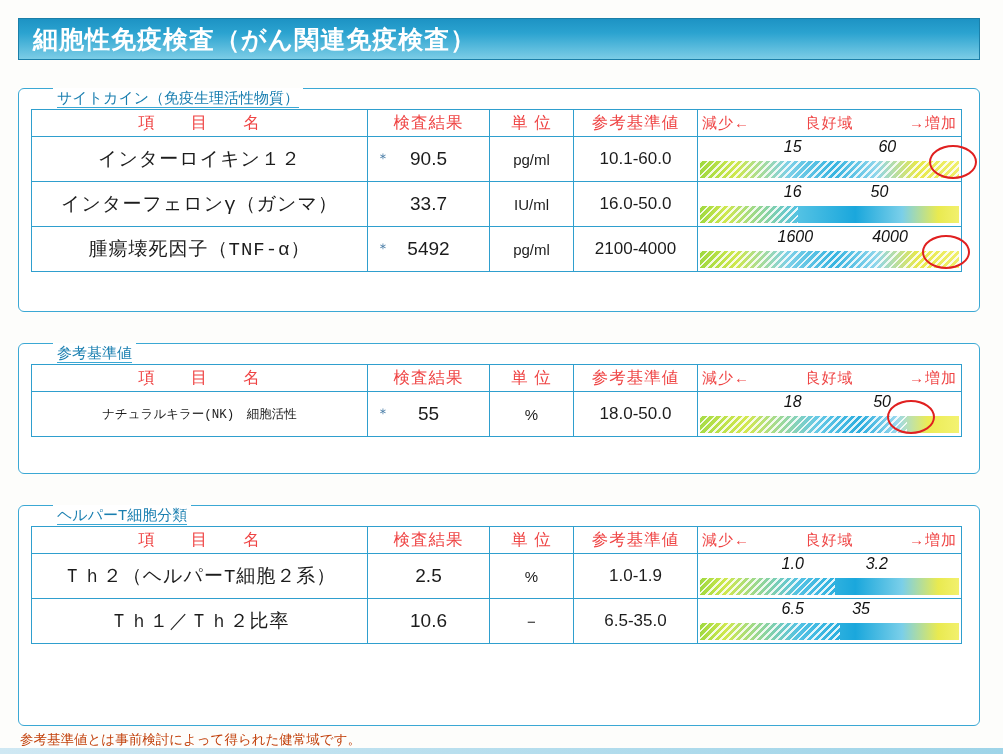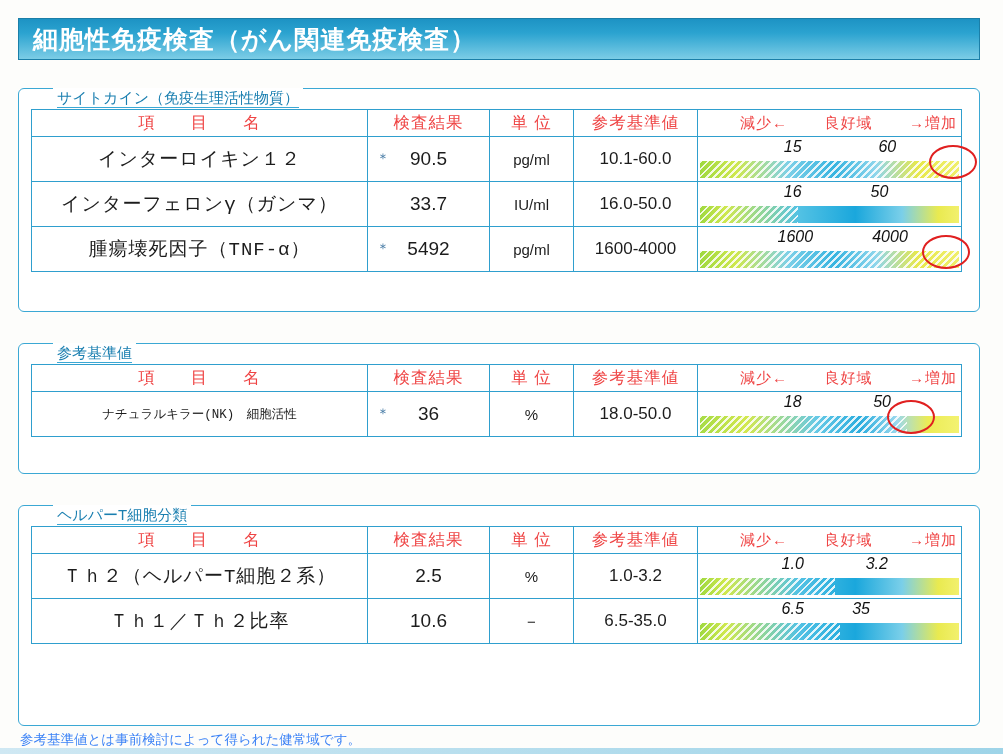--- a/index.html
+++ b/index.html
@@ -70,21 +70,21 @@
     color:#ef4444;
     letter-spacing:1px;
   }
   .c-name{width:336px;}
   .c-res{width:122px;}
   .c-unit{width:84px;}
   .c-ref{width:124px;}
   .c-bar{width:264px;}
   .bar-hdr{
     display:flex;align-items:center;justify-content:space-between;
-    padding:0 4px;font-size:15px;margin-left:38px;
+    padding:0 4px;font-size:15px;
   }
   .bar-hdr .mid{flex:1;text-align:center;}
 
   td.name{
     text-align:left;
     padding-left:18px;
     font-size:19px;
     letter-spacing:1px;
     height:44px;
     font-family:Liberation Mono, monospace;
@@ -127,21 +127,21 @@
   }
   .marker{
     position:absolute;width:44px;height:30px;
     border:2px solid #e02020;border-radius:50%;
     top:8px;
     pointer-events:none;
   }
 
   .footnote{
     position:absolute;left:20px;top:731px;
-    font-size:13.5px;color:#3b82f6;
+    font-size:13.5px;color:#c2410c;
   }
   .bottom-strip{
     position:absolute;left:0;right:0;top:748px;height:6px;
     background:linear-gradient(to right,#cfe8f3,#9ed4e8);
   }
 </style>
 </head>
 <body>
 
 <div class="corner-mark"></div>
@@ -218,21 +218,21 @@
       </td>
     </tr>
 
     <tr>
       <td class="name">腫瘍壊死因子（TNF-α）</td>
       <td class="res">
         <span class="ast">＊</span>
         <span>5492</span>
       </td>
       <td class="unit">pg/ml</td>
-      <td class="ref">1600-4000</td>
+      <td class="ref">2100-4000</td>
       <td class="gauge">
         <div class="gauge-wrap">
           <div class="tick-row">
             <span class="tick" style="left:37%">1600</span>
             <span class="tick" style="left:73%">4000</span>
           </div>
           <div class="bar">
                 <div class="hatch"></div>
               </div>
           <div class="marker" style="left:85%"></div>
@@ -266,21 +266,21 @@
           <span>減少←</span>
           <span class="mid">良好域</span>
           <span>→増加</span>
         </div>
       </td>
     </tr>
     <tr>
       <td class="name small">ナチュラルキラー(NK)　細胞活性</td>
       <td class="res">
         <span class="ast">＊</span>
-        <span>36</span>
+        <span>55</span>
       </td>
       <td class="unit">%</td>
       <td class="ref">18.0-50.0</td>
       <td class="gauge">
         <div class="gauge-wrap">
           <div class="tick-row">
             <span class="tick" style="left:36%">18</span>
             <span class="tick" style="left:70%">50</span>
           </div>
           <div class="bar green-yellow">
@@ -322,21 +322,21 @@
     </tr>
 
 
     <tr>
       <td class="name">Ｔｈ２（ヘルパーT細胞２系）</td>
       <td class="res">
         <span class="ast"></span>
         <span>2.5</span>
       </td>
       <td class="unit">%</td>
-      <td class="ref">1.0-3.2</td>
+      <td class="ref">1.0-1.9</td>
       <td class="gauge">
         <div class="gauge-wrap">
           <div class="tick-row">
             <span class="tick" style="left:36%">1.0</span>
             <span class="tick" style="left:68%">3.2</span>
           </div>
           <div class="bar blue-tail">
                 <div class="hatch" style="width:52%"></div>
               </div>
         </div>

